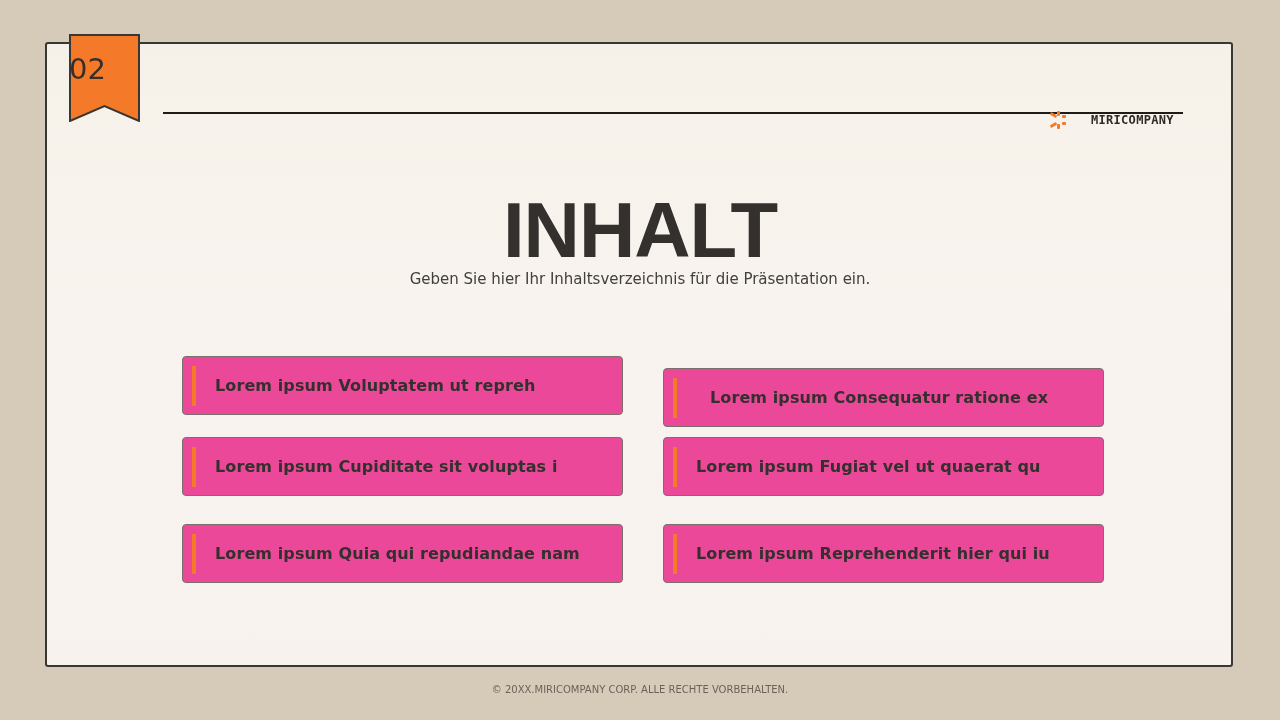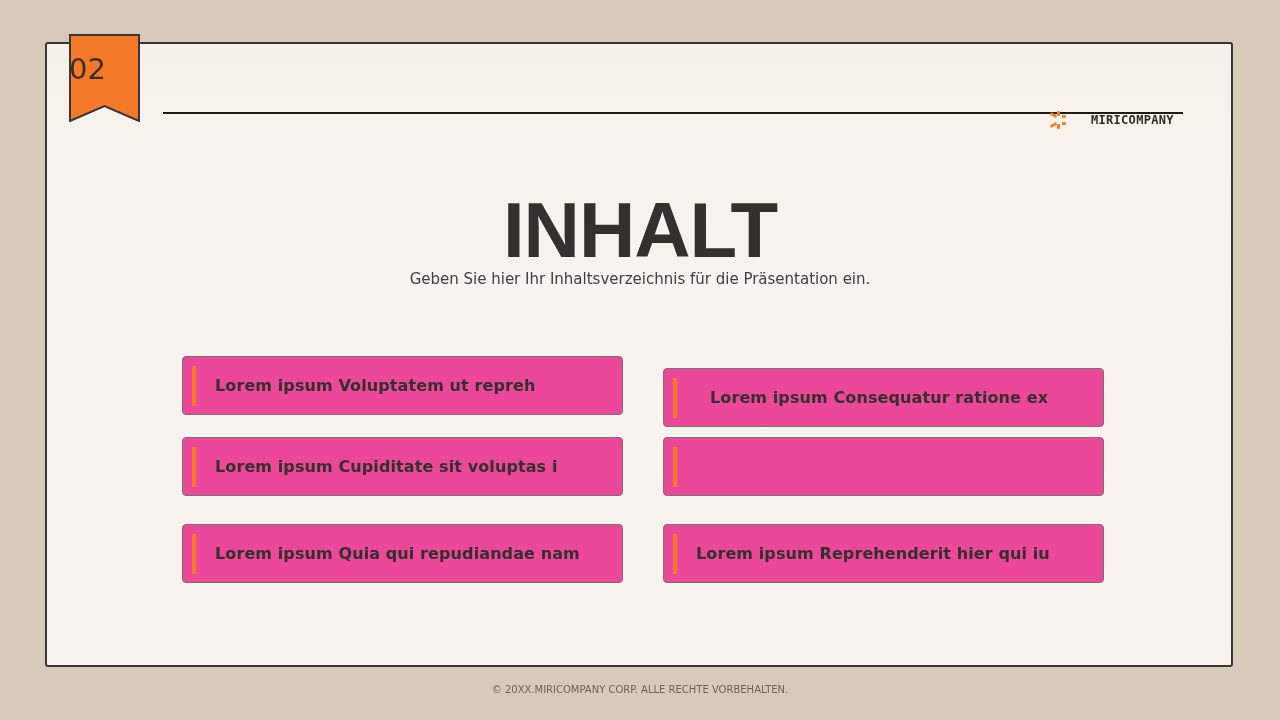--- a/index.html
+++ b/index.html
@@ -98,20 +98,21 @@
 <div class="item" style="left:663px; top:368px;padding-left:14px;">
   <span class="bar"></span>
   <span class="label">Lorem ipsum Consequatur ratione ex</span>
 </div>
 <div class="item" style="left:182px; top:437px;">
   <span class="bar"></span>
   <span class="label">Lorem ipsum Cupiditate sit voluptas i</span>
 </div>
 <div class="item" style="left:663px; top:437px;">
   <span class="bar"></span>
+  <span class="label">Lorem ipsum Fugiat vel ut quaerat qu</span>
 </div>
 <div class="item" style="left:182px; top:524px;">
   <span class="bar"></span>
   <span class="label">Lorem ipsum Quia qui repudiandae nam</span>
 </div>
 <div class="item" style="left:663px; top:524px;">
   <span class="bar"></span>
   <span class="label">Lorem ipsum Reprehenderit hier qui iu</span>
 </div>
 

